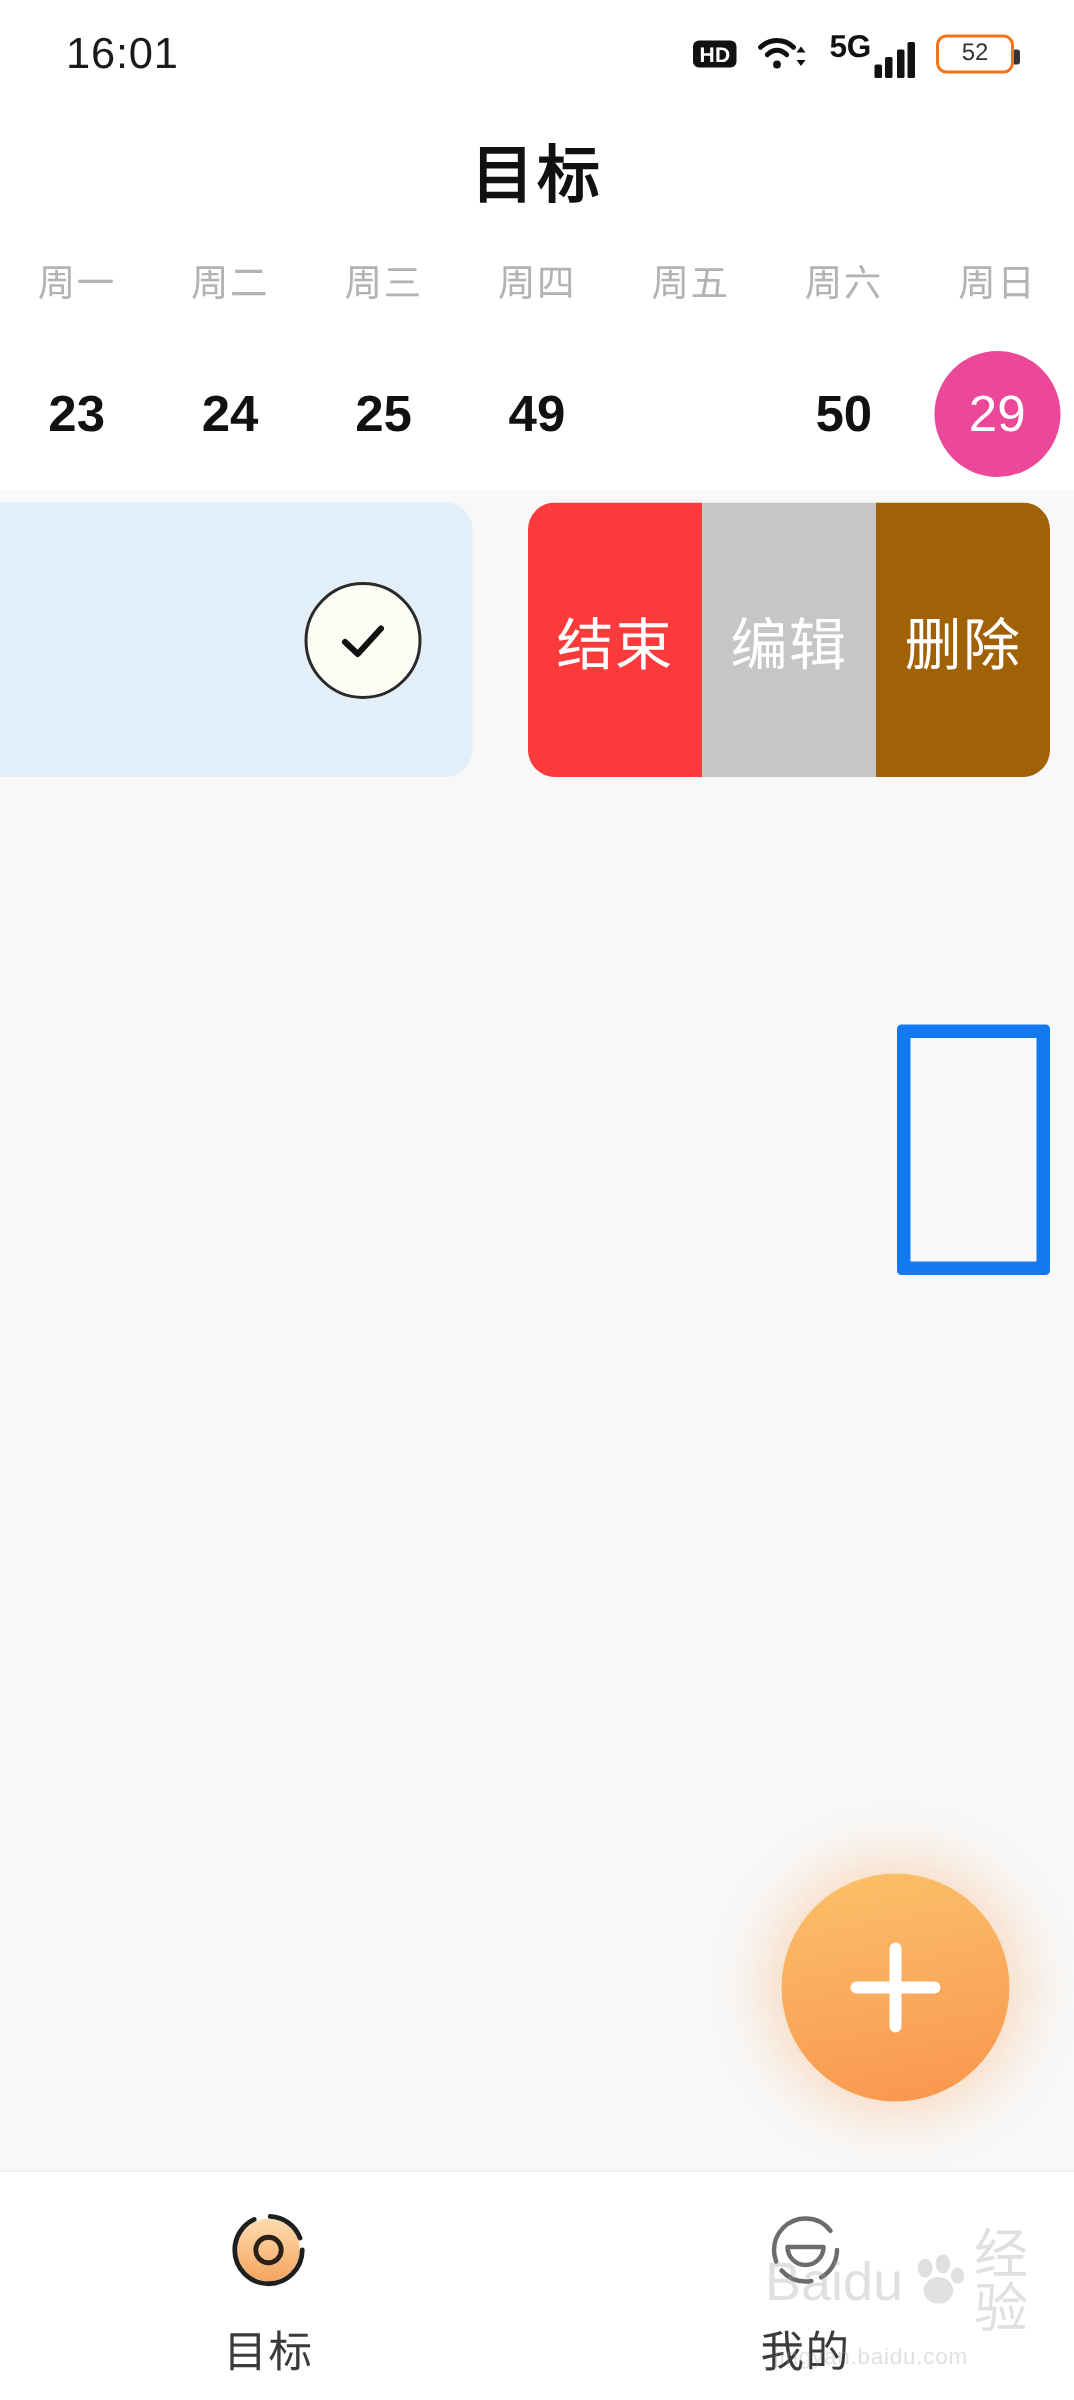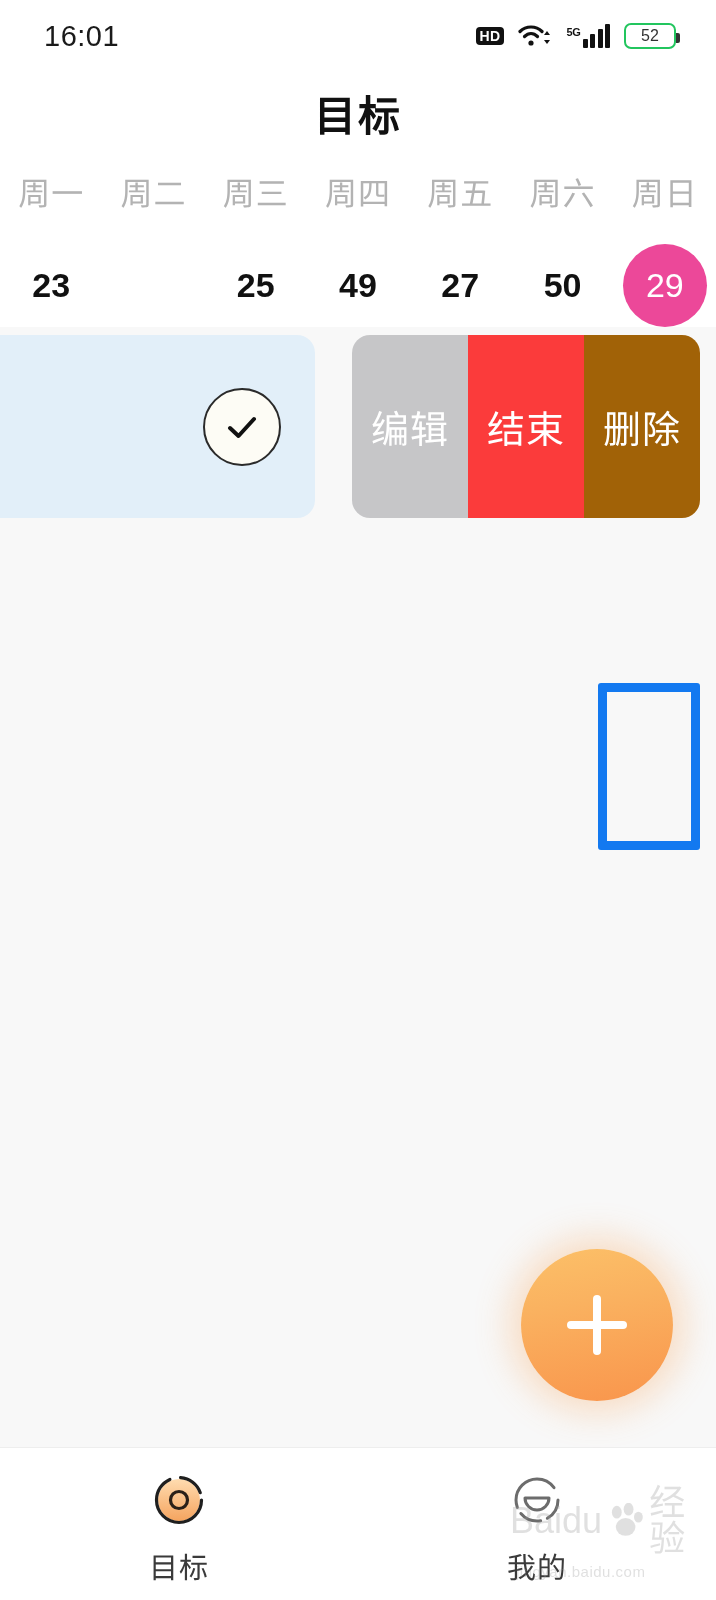--- a/index.html
+++ b/index.html
@@ -33,31 +33,31 @@
   .hd-badge {
     background:#111; color:#fff;
     font-size:14px; font-weight:700;
     border-radius:4px;
     padding:2px 4px 2px 4px;
     line-height:1;
     letter-spacing:0.3px;
   }
   .wifi-icon { display:block; }
   .signal-wrap { display:flex; align-items:flex-end; gap:2px; }
-  .five-g { font-size:11px; font-weight:700; color:#111; line-height:1; margin-bottom:10px; letter-spacing:-0.3px;}
+  .five-g { font-size:21px; font-weight:700; color:#111; line-height:1; margin-bottom:10px; letter-spacing:-0.3px;}
   .bars { display:flex; align-items:flex-end; gap:2.5px; height:24px; }
   .bars i { display:block; width:5px; background:#111; border-radius:1px; }
   .bars i:nth-child(1){ height:9px; }
   .bars i:nth-child(2){ height:14px; }
   .bars i:nth-child(3){ height:19px; }
   .bars i:nth-child(4){ height:24px; }
   .battery {
     position:relative;
     width:52px; height:26px;
-    border:2px solid #22c55e; border-radius:7px;
+    border:2px solid #f97316; border-radius:7px;
     display:flex; align-items:center; justify-content:center;
   }
   .battery::after {
     content:""; position:absolute; right:-6px; top:8px;
     width:4px; height:10px; background:#333; border-radius:0 2px 2px 0;
   }
   .battery-text { font-size:16px; font-weight:500; color:#333; line-height:1; }
 
   
   .page-title {
@@ -76,21 +76,21 @@
     width:716px; height:175px;
     background:#ffffff;
     display:flex;
   }
   .day-col {
     flex:1;
     display:flex; flex-direction:column; align-items:center;
     padding-top:16px;
   }
   .day-name {
-    font-size:32px; color:#b3b3b3; font-weight:400;
+    font-size:25px; color:#b3b3b3; font-weight:400;
     letter-spacing:1px;
   }
   .day-num-wrap {
     margin-top:30px;
     width:84px; height:84px;
     display:flex; align-items:center; justify-content:center;
     border-radius:50%;
   }
   .day-num {
     font-size:34px; font-weight:700; color:#111;
@@ -245,38 +245,38 @@
 
   <div class="week-strip">
     <div class="day-col">
       <div class="day-name">周一</div>
       <div class="day-num-wrap">
         <span class="day-num">23</span>
       </div>
     </div>
     <div class="day-col">
       <div class="day-name">周二</div>
+      <div class="day-num-wrap">
+        <span class="day-num">24</span>
+      </div>
     </div>
     <div class="day-col">
       <div class="day-name">周三</div>
       <div class="day-num-wrap">
         <span class="day-num">25</span>
       </div>
     </div>
     <div class="day-col">
       <div class="day-name">周四</div>
       <div class="day-num-wrap">
         <span class="day-num">49</span>
       </div>
     </div>
     <div class="day-col">
       <div class="day-name">周五</div>
-      <div class="day-num-wrap">
-        <span class="day-num">27</span>
-      </div>
     </div>
     <div class="day-col">
       <div class="day-name">周六</div>
       <div class="day-num-wrap">
         <span class="day-num">50</span>
       </div>
     </div>
     <div class="day-col selected">
       <div class="day-name">周日</div>
       <div class="day-num-wrap">
@@ -293,22 +293,22 @@
         <div class="task-time">23:59</div>
       </div>
       <div class="task-check">
         <svg width="44" height="44" viewBox="0 0 44 44">
           <path d="M10 23 L18.5 31 L34 14" stroke="#111" stroke-width="4" fill="none" stroke-linecap="round" stroke-linejoin="round"></path>
         </svg>
       </div>
     </div>
 
     <div class="swipe-actions">
+      <div class="swipe-btn finish">结束</div>
       <div class="swipe-btn edit">编辑</div>
-      <div class="swipe-btn finish">结束</div>
       <div class="swipe-btn delete">删除</div>
     </div>
 
     <div class="annot-box"></div>
   </div>
 
   <div class="fab">
     <span class="fab-plus"></span>
   </div>
 

